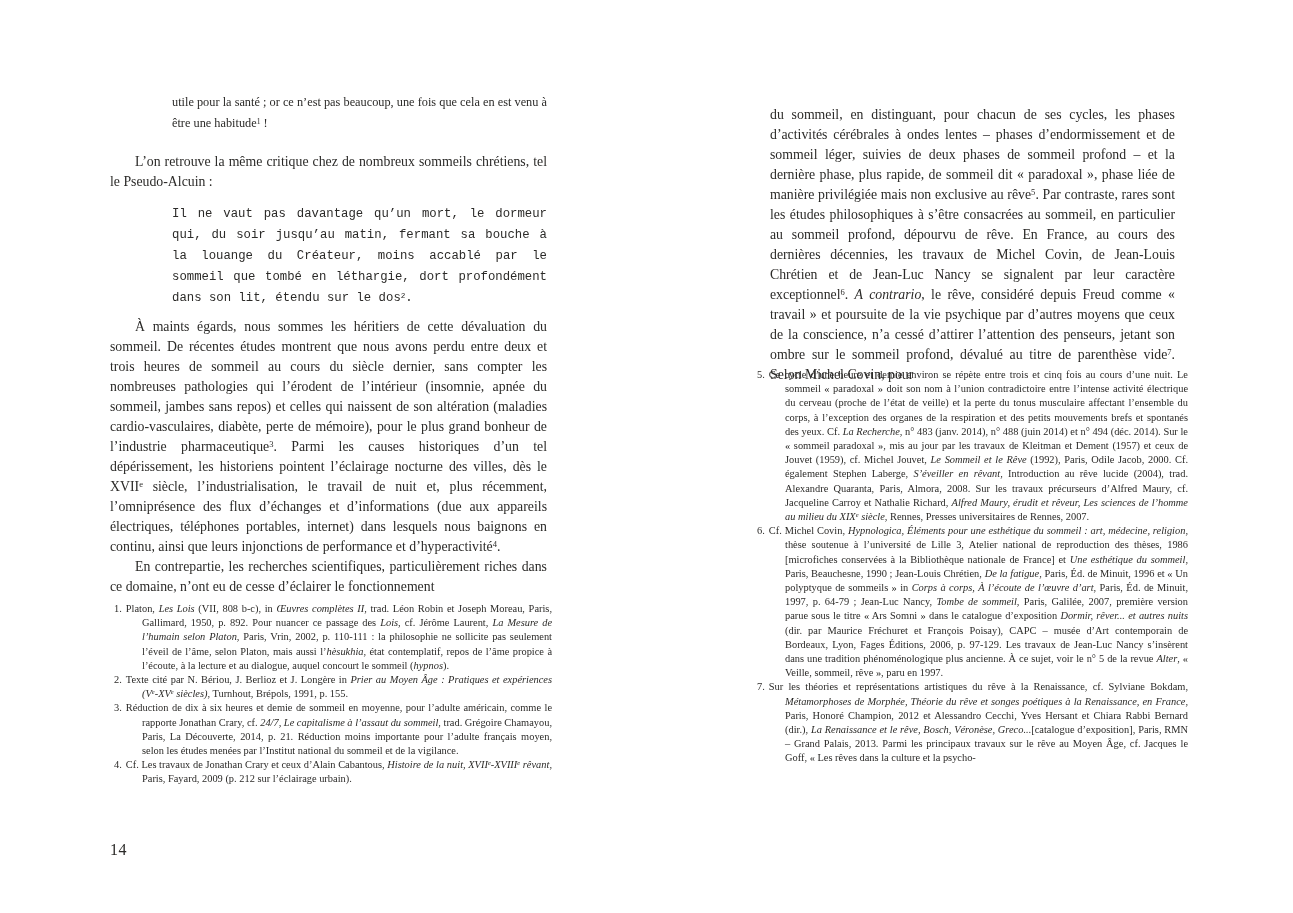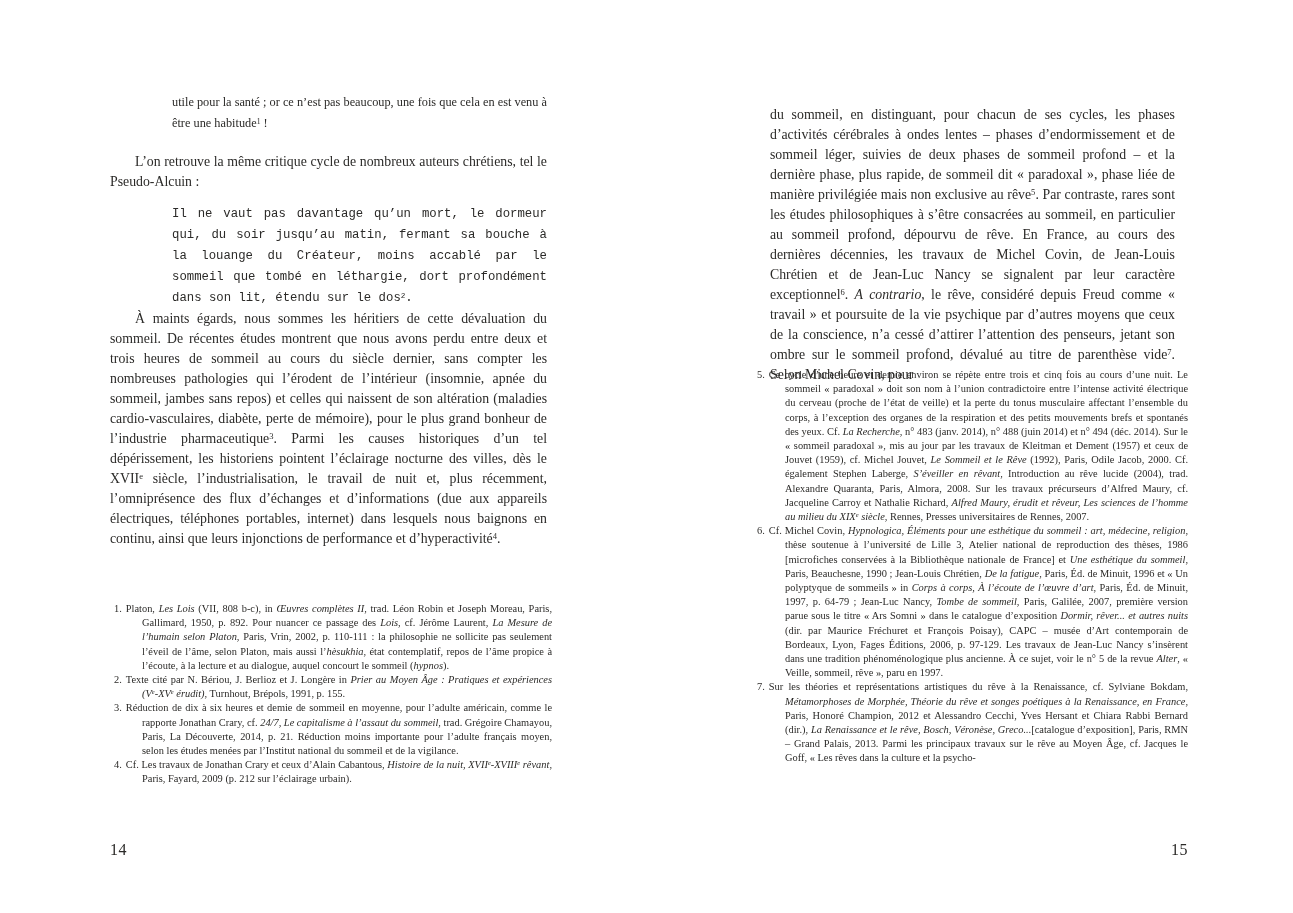--- a/index.html
+++ b/index.html
@@ -21,21 +21,21 @@
   .para { text-indent: 25px; margin: 0; }
   .para-noindent { text-indent: 0; margin: 13px; }
   .bquote {
     font-size: 12.3px;
     line-height: 21px;
     margin: 0 0 0 62px;
     text-align: justify;
   }
   .mt-a { margin-top: 18px; }
   .mt-b { margin-top: 12px; font-family: Liberation Mono, monospace; }
-  .mt-c { margin-top: 0; }
+  .mt-c { margin-top: 8px; }
   .footnotes {
     font-size: 10.4px;
     line-height: 14.2px;
     text-align: justify;
   }
   .footnote {
     padding-left: 28px;
     text-indent: -28px;
     margin: 0;
   }
@@ -54,31 +54,32 @@
     letter-spacing: 0.5px;
   }
 </style>
 </head>
 <body>
 
 <div class="spread">
 
   <div class="col body-text" style="left:110px; top:92px; width:437px;">
     <p class="bquote" style="margin-top:0;"><span>utile pour la santé ; or ce n’est pas beaucoup, une fois que cela en est venu à être une habitude</span><sup class="sup">1</sup><span> !</span></p>
-    <p class="para mt-a"><span>L’on retrouve la même critique cycle de nombreux auteurs chrétiens, tel le Pseudo-Alcuin :</span></p>
+    <p class="para mt-a"><span>L’on retrouve la même critique chez de nombreux sommeils chrétiens, tel le Pseudo-Alcuin :</span></p>
     <p class="bquote mt-b"><span>Il ne vaut pas davantage qu’un mort, le dormeur qui, du soir jusqu’au matin, fermant sa bouche à la louange du Créateur, moins accablé par le sommeil que tombé en léthargie, dort profondément dans son lit, étendu sur le dos</span><sup class="sup">2</sup><span>.</span></p>
     <p class="para mt-c"><span>À maints égards, nous sommes les héritiers de cette dévaluation du sommeil. De récentes études montrent que nous avons perdu entre deux et trois heures de sommeil au cours du siècle dernier, sans compter les nombreuses pathologies qui l’érodent de l’intérieur (insomnie, apnée du sommeil, jambes sans repos) et celles qui naissent de son altération (maladies cardio-vasculaires, diabète, perte de mémoire), pour le plus grand bonheur de l’industrie pharmaceutique</span><sup class="sup">3</sup><span>. Parmi les causes historiques d’un tel dépérissement, les historiens pointent l’éclairage nocturne des villes, dès le XVII</span><sup class="sup">e</sup><span> siècle, l’industrialisation, le travail de nuit et, plus récemment, l’omniprésence des flux d’échanges et d’informations (due aux appareils électriques, téléphones portables, internet) dans lesquels nous baignons en continu, ainsi que leurs injonctions de performance et d’hyperactivité</span><sup class="sup">4</sup><span>.</span></p>
+    <p class="para"><span>En contrepartie, les recherches scientifiques, particulièrement riches dans ce domaine, n’ont eu de cesse d’éclairer le fonctionnement</span></p>
   </div>
 
   <div class="col footnotes" style="left:114px; top:602px; width:438px;">
     <p class="footnote">
       <span class="fn-num">1.</span><span class="fn-text"><span>Platon, </span><span class="it">Les Lois</span><span> (VII, 808 b-c), in </span><span class="it">Œuvres complètes II</span><span>, trad. Léon Robin et Joseph Moreau, Paris, Gallimard, 1950, p. 892. Pour nuancer ce passage des </span><span class="it">Lois</span><span>, cf. Jérôme Laurent, </span><span class="it">La Mesure de l’humain selon Platon</span><span>, Paris, Vrin, 2002, p. 110-111 : la philosophie ne sollicite pas seulement l’éveil de l’âme, selon Platon, mais aussi l’</span><span class="it">hèsukhia</span><span>, état contemplatif, repos de l’âme propice à l’écoute, à la lecture et au dialogue, auquel concourt le sommeil (</span><span class="it">hypnos</span><span>).</span></span>
     </p>
     <p class="footnote">
-      <span class="fn-num">2.</span><span class="fn-text"><span>Texte cité par N. Bériou, J. Berlioz et J. Longère in </span><span class="it">Prier au Moyen Âge : Pratiques et expériences (V</span><sup class="sup it">e</sup><span class="it">-XV</span><sup class="sup it">e</sup><span class="it"> érudit)</span><span>, Turnhout, Brépols, 1991, p. 155.</span></span>
+      <span class="fn-num">2.</span><span class="fn-text"><span>Texte cité par N. Bériou, J. Berlioz et J. Longère in </span><span class="it">Prier au Moyen Âge : Pratiques et expériences (V</span><sup class="sup it">e</sup><span class="it">-XV</span><sup class="sup it">e</sup><span class="it"> siècles)</span><span>, Turnhout, Brépols, 1991, p. 155.</span></span>
     </p>
     <p class="footnote">
       <span class="fn-num">3.</span><span class="fn-text"><span>Réduction de dix à six heures et demie de sommeil en moyenne, pour l’adulte américain, comme le rapporte Jonathan Crary, cf. </span><span class="it">24/7, Le capitalisme à l’assaut du sommeil</span><span>, trad. Grégoire Chamayou, Paris, La Découverte, 2014, p. 21. Réduction moins importante pour l’adulte français moyen, selon les études menées par l’Institut national du sommeil et de la vigilance.</span></span>
     </p>
     <p class="footnote">
       <span class="fn-num">4.</span><span class="fn-text"><span>Cf. Les travaux de Jonathan Crary et ceux d’Alain Cabantous, </span><span class="it">Histoire de la nuit, XVII</span><sup class="sup it">e</sup><span class="it">-XVIII</span><sup class="sup it">e</sup><span class="it"> rêvant</span><span>, Paris, Fayard, 2009 (p. 212 sur l’éclairage urbain).</span></span>
     </p>
   </div>
 
   <div class="page-number" style="left:110px; top:841px;">14</div>
@@ -92,15 +93,14 @@
       <span class="fn-num">5.</span><span class="fn-text"><span>Ce cycle d’une heure et demie environ se répète entre trois et cinq fois au cours d’une nuit. Le sommeil « paradoxal » doit son nom à l’union contradictoire entre l’intense activité électrique du cerveau (proche de l’état de veille) et la perte du tonus musculaire affectant l’ensemble du corps, à l’exception des organes de la respiration et des petits mouvements brefs et spontanés des yeux. Cf. </span><span class="it">La Recherche</span><span>, n° 483 (janv. 2014), n° 488 (juin 2014) et n° 494 (déc. 2014). Sur le « sommeil paradoxal », mis au jour par les travaux de Kleitman et Dement (1957) et ceux de Jouvet (1959), cf. Michel Jouvet, </span><span class="it">Le Sommeil et le Rêve</span><span> (1992), Paris, Odile Jacob, 2000. Cf. également Stephen Laberge, </span><span class="it">S’éveiller en rêvant</span><span>, Introduction au rêve lucide (2004), trad. Alexandre Quaranta, Paris, Almora, 2008. Sur les travaux précurseurs d’Alfred Maury, cf. Jacqueline Carroy et Nathalie Richard, </span><span class="it">Alfred Maury, érudit et rêveur, Les sciences de l’homme au milieu du XIX</span><sup class="sup it">e</sup><span class="it"> siècle</span><span>, Rennes, Presses universitaires de Rennes, 2007.</span></span>
     </p>
     <p class="footnote">
       <span class="fn-num">6.</span><span class="fn-text"><span>Cf. Michel Covin, </span><span class="it">Hypnologica, Éléments pour une esthétique du sommeil : art, médecine, religion</span><span>, thèse soutenue à l’université de Lille 3, Atelier national de reproduction des thèses, 1986 [microfiches conservées à la Bibliothèque nationale de France] et </span><span class="it">Une esthétique du sommeil</span><span>, Paris, Beauchesne, 1990 ; Jean-Louis Chrétien, </span><span class="it">De la fatigue</span><span>, Paris, Éd. de Minuit, 1996 et « Un polyptyque de sommeils » in </span><span class="it">Corps à corps, À l’écoute de l’œuvre d’art</span><span>, Paris, Éd. de Minuit, 1997, p. 64-79 ; Jean-Luc Nancy, </span><span class="it">Tombe de sommeil</span><span>, Paris, Galilée, 2007, première version parue sous le titre « Ars Somni » dans le catalogue d’exposition </span><span class="it">Dormir, rêver... et autres nuits</span><span> (dir. par Maurice Fréchuret et François Poisay), CAPC – musée d’Art contemporain de Bordeaux, Lyon, Fages Éditions, 2006, p. 97-129. Les travaux de Jean-Luc Nancy s’insèrent dans une tradition phénoménologique plus ancienne. À ce sujet, voir le n° 5 de la revue </span><span class="it">Alter</span><span>, « Veille, sommeil, rêve », paru en 1997.</span></span>
     </p>
     <p class="footnote">
       <span class="fn-num">7.</span><span class="fn-text"><span>Sur les théories et représentations artistiques du rêve à la Renaissance, cf. Sylviane Bokdam, </span><span class="it">Métamorphoses de Morphée, Théorie du rêve et songes poétiques à la Renaissance, en France</span><span>, Paris, Honoré Champion, 2012 et Alessandro Cecchi, Yves Hersant et Chiara Rabbi Bernard (dir.), </span><span class="it">La Renaissance et le rêve, Bosch, Véronèse, Greco...</span><span>[catalogue d’exposition], Paris, RMN – Grand Palais, 2013. Parmi les principaux travaux sur le rêve au Moyen Âge, cf. Jacques le Goff, « Les rêves dans la culture et la psycho-</span></span>
     </p>
   </div>
 
-  <div class="page-number" style="left:757px; top:841px; width:431px; text-align:right;">15</div>
 
 </div>
 
 </body></html>

